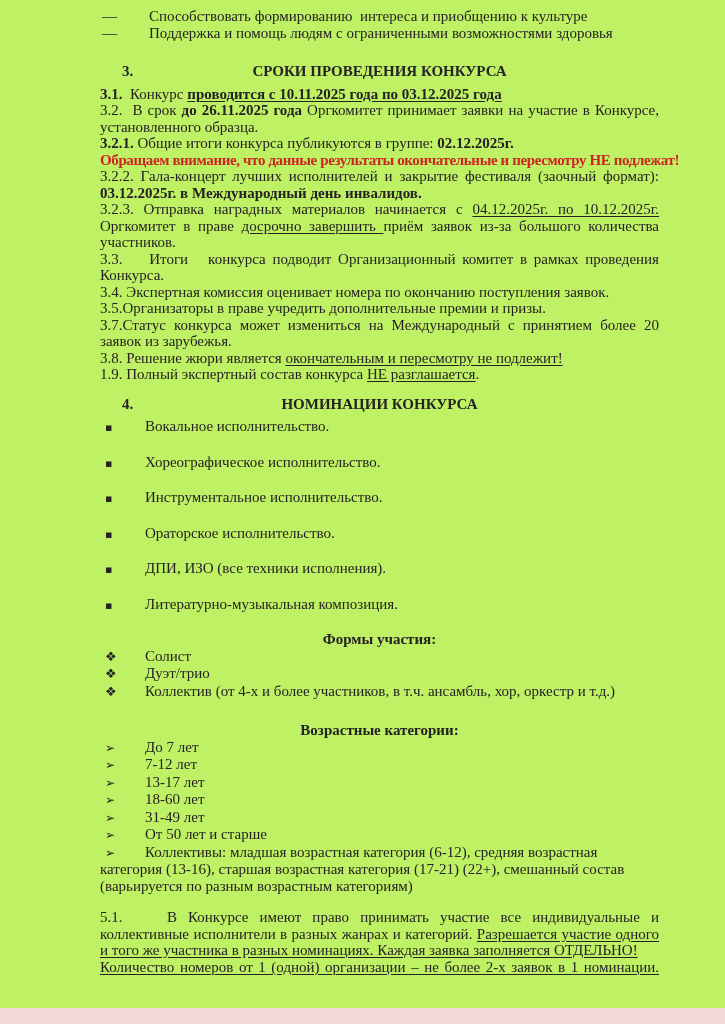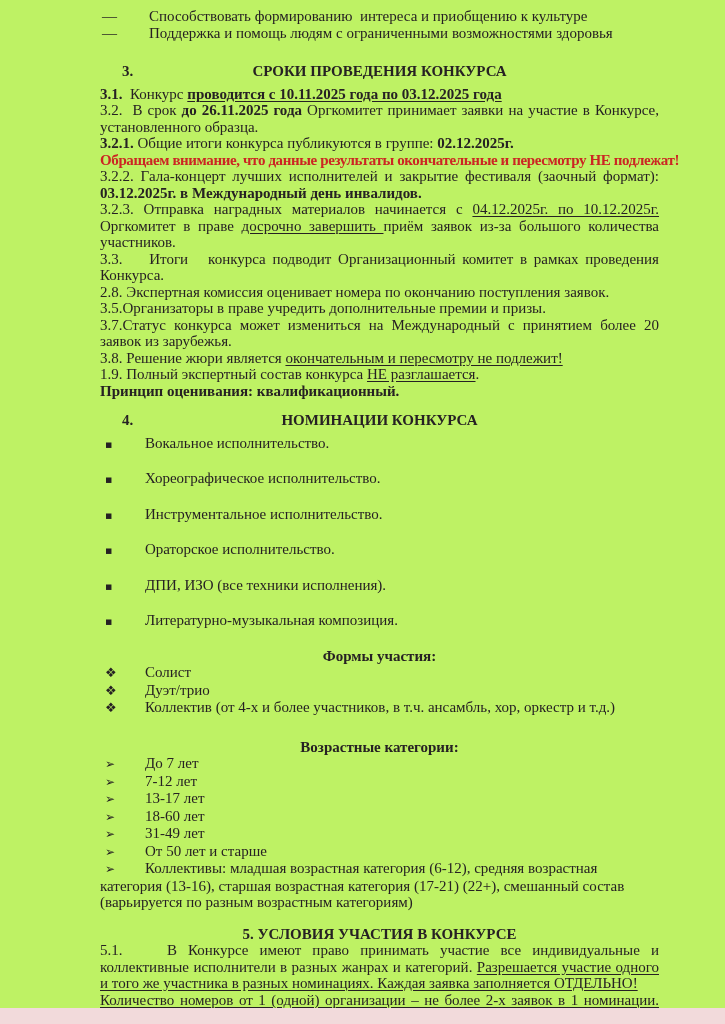--- a/index.html
+++ b/index.html
@@ -62,26 +62,25 @@
       <div class="item dash"><span class="bullet">—</span><span class="txt"><span>Поддержка и помощь людям с ограниченными возможностями здоровья</span></span></div>
       <div class="gap" style="height: 22px;"></div>
       <div class="heading"><span class="num">3.</span><span>СРОКИ ПРОВЕДЕНИЯ КОНКУРСА</span></div>
       <div class="p"><span class="b ">3.1.</span><span>&nbsp; Конкурс </span><span class="b u ">проводится с 10.11.2025 года по 03.12.2025 года</span></div>
       <div class="p"><span>3.2.&nbsp; В срок </span><span class="b ">до 26.11.2025 года</span><span> Оргкомитет принимает заявки на участие в Конкурсе, установленного образца.</span></div>
       <div class="p"><span class="b ">3.2.1.</span><span> Общие итоги конкурса публикуются в группе: </span><span class="b ">02.12.2025г.</span></div>
       <div class="p redline"><span class="b r">Обращаем внимание, что данные результаты окончательные и пересмотру НЕ подлежат!</span></div>
       <div class="p"><span>3.2.2. Гала-концерт лучших исполнителей и закрытие фестиваля (заочный формат): </span><span class="b ">03.12.2025г. в Международный день инвалидов.</span></div>
       <div class="p"><span>3.2.3. Отправка наградных материалов начинается с </span><span class="u ">04.12.2025г. по 10.12.2025г.</span><span> Оргкомитет в праве </span><span class="u ">досрочно завершить </span><span>приём заявок из-за большого количества участников.</span></div>
       <div class="p"><span>3.3.&nbsp;&nbsp;&nbsp;&nbsp;Итоги&nbsp;&nbsp; конкурса подводит Организационный комитет в рамках проведения Конкурса.</span></div>
-      <div class="p"><span>2.8. Экспертная комиссия оценивает номера по окончанию поступления заявок.</span></div>
+      <div class="p"><span>3.4. Экспертная комиссия оценивает номера по окончанию поступления заявок.</span></div>
       <div class="p"><span>3.5.Организаторы в праве учредить дополнительные премии и призы.</span></div>
       <div class="p"><span>3.7.Статус конкурса может измениться на Международный с принятием более 20 заявок из зарубежья.</span></div>
       <div class="p"><span>3.8. Решение жюри является </span><span class="u ">окончательным и пересмотру не подлежит!</span></div>
       <div class="p"><span>1.9. Полный экспертный состав конкурса </span><span class="u ">НЕ разглашается</span><span>.</span></div>
-      <div class="p"><span class="b ">Принцип оценивания: квалификационный.</span></div>
       <div class="gap" style="height: 13px;"></div>
       <div class="heading"><span class="num">4.</span><span>НОМИНАЦИИ КОНКУРСА</span></div>
       <div class="item square"><span class="bullet">▪</span><span class="txt"><span>Вокальное исполнительство.</span></span></div>
       <div class="item square"><span class="bullet">▪</span><span class="txt"><span>Хореографическое исполнительство.</span></span></div>
       <div class="item square"><span class="bullet">▪</span><span class="txt"><span>Инструментальное исполнительство.</span></span></div>
       <div class="item square"><span class="bullet">▪</span><span class="txt"><span>Ораторское исполнительство.</span></span></div>
       <div class="item square"><span class="bullet">▪</span><span class="txt"><span>ДПИ, ИЗО (все техники исполнения).</span></span></div>
       <div class="item square"><span class="bullet">▪</span><span class="txt"><span>Литературно-музыкальная композиция.</span></span></div>
       <div class="center"><span class="b ">Формы участия:</span></div>
       <div class="item diamond"><span class="bullet">❖</span><span class="txt"><span>Солист</span></span></div>
@@ -90,17 +89,16 @@
       <div class="gap" style="height: 22px;"></div>
       <div class="center"><span class="b ">Возрастные категории:</span></div>
       <div class="item arrow"><span class="bullet">➢</span><span class="txt"><span>До 7 лет</span></span></div>
       <div class="item arrow"><span class="bullet">➢</span><span class="txt"><span>7-12 лет</span></span></div>
       <div class="item arrow"><span class="bullet">➢</span><span class="txt"><span>13-17 лет</span></span></div>
       <div class="item arrow"><span class="bullet">➢</span><span class="txt"><span>18-60 лет</span></span></div>
       <div class="item arrow"><span class="bullet">➢</span><span class="txt"><span>31-49 лет</span></span></div>
       <div class="item arrow"><span class="bullet">➢</span><span class="txt"><span>От 50 лет и старше</span></span></div>
       <div class="item arrow"><span class="bullet">➢</span><span class="txt"><span>Коллективы: младшая возрастная категория (6-12), средняя возрастная категория (13-16), старшая возрастная категория (17-21) (22+), смешанный состав (варьируется по разным возрастным категориям)</span></span></div>
       <div class="gap" style="height: 15px;"></div>
-      <div class="center"><span class="b ">5. УСЛОВИЯ УЧАСТИЯ В КОНКУРСЕ</span></div>
       <div class="p"><span>5.1.&nbsp;&nbsp;&nbsp;&nbsp;В Конкурсе имеют право принимать участие все индивидуальные и коллективные исполнители в разных жанрах и категорий. </span><span class="u ">Разрешается участие одного и того же участника в разных номинациях. Каждая заявка заполняется ОТДЕЛЬНО!</span></div>
       <div class="p jl"><span class="u ">Количество номеров от 1 (одной) организации – не более 2-х заявок в 1 номинации.</span></div>
     </section>
 </main>
 
 </body></html>

